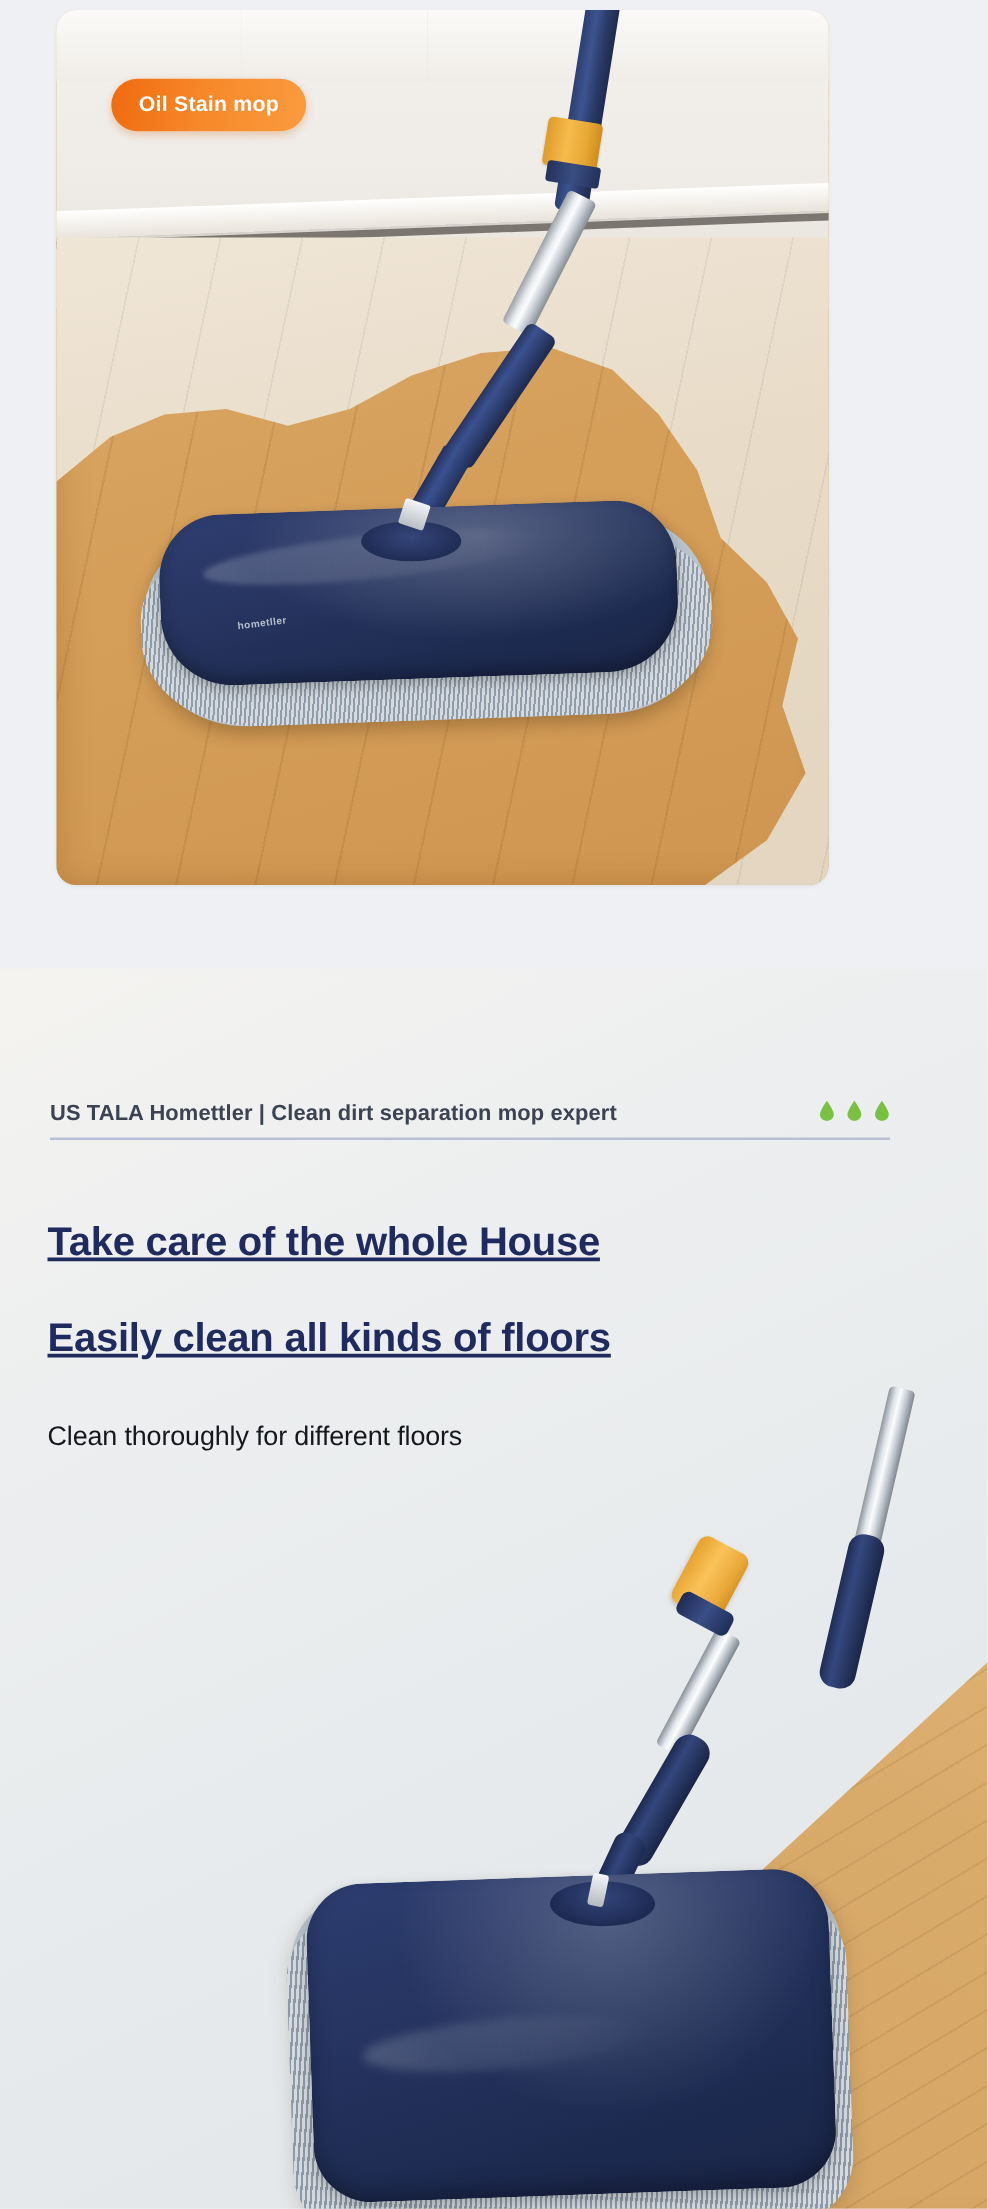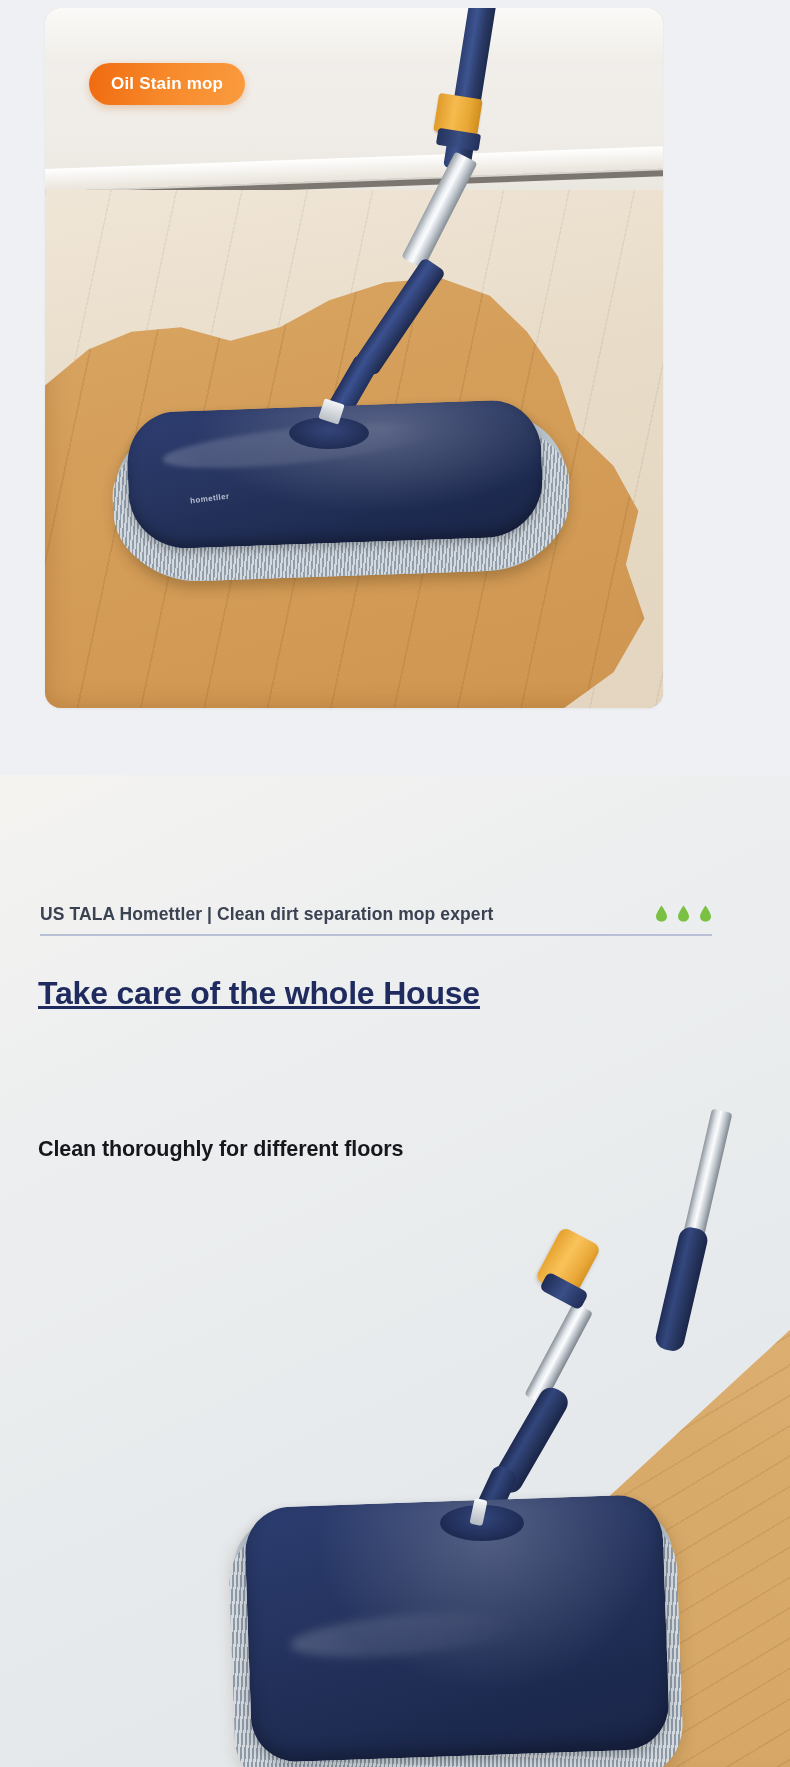--- a/index.html
+++ b/index.html
@@ -160,38 +160,38 @@
   }
 
   
   .section-copy{
     position:absolute;left:0;top:775px;width:790px;height:992px;
     background:linear-gradient(155deg,#f4f3f0 0%,#eceeef 30%,#e7eaec 62%,#e3e6e9 100%);
     overflow:hidden;
   }
   .kicker-wrap{
     position:absolute;left:40px;top:105px;width:672px;
-    display:flex;align-items:center;gap:10px;
-    border-bottom:2px solid #b9bfd4;padding-bottom:9px;margin-top:24px;
+    display:flex;align-items:flex-start;gap:10px;
+    border-bottom:2px solid #b9bfd4;padding-bottom:9px;
   }
   .kicker{
     font-size:17.5px;font-weight:700;color:#3b4252;letter-spacing:.1px;
     white-space:nowrap;
   }
   .drops{margin-left:auto;display:flex;gap:9px;align-items:center;padding-bottom:2px;}
   .drop{width:13px;height:17px;display:block;}
 
   .h1{
     position:absolute;left:38px;font-size:32px;font-weight:700;
     color:#1f2a5e;letter-spacing:-.2px;white-space:nowrap;text-decoration:underline;
   }
   .h1.a{top:200px;}
   .h1.b{top:277px;}
   .h2{
-    position:absolute;left:38px;top:362px;font-size:21.5px;font-weight:700;
+    position:absolute;left:38px;top:362px;font-size:21.5px;font-weight:400;
     color:#15171c;letter-spacing:-.1px;white-space:nowrap;
   }
 
   
   .photo2{
     position:absolute;left:0;top:0;width:790px;height:992px;
     z-index:0;pointer-events:none;
   }
   .plank{
     position:absolute;right:-40px;bottom:-30px;width:760px;height:700px;
@@ -351,17 +351,18 @@
         <svg class="drop" viewBox="0 0 13 17">
           <path d="M6.5 0.5 C6.5 0.5 12 8 12 11.4 C12 14.5 9.5 16.6 6.5 16.6 C3.5 16.6 1 14.5 1 11.4 C1 8 6.5 0.5 6.5 0.5 Z" fill="#7ac143"></path>
         </svg>
         <svg class="drop" viewBox="0 0 13 17">
           <path d="M6.5 0.5 C6.5 0.5 12 8 12 11.4 C12 14.5 9.5 16.6 6.5 16.6 C3.5 16.6 1 14.5 1 11.4 C1 8 6.5 0.5 6.5 0.5 Z" fill="#7ac143"></path>
         </svg>
       </span>
     </div>
 
     <div class="h1 a">Take care of the whole House</div>
+    <div class="h1 b">Easily clean all kinds of floors</div>
     <div class="h2">Clean thoroughly for different floors</div>
 
   </div>
 
 </div>
 
 </body></html>

